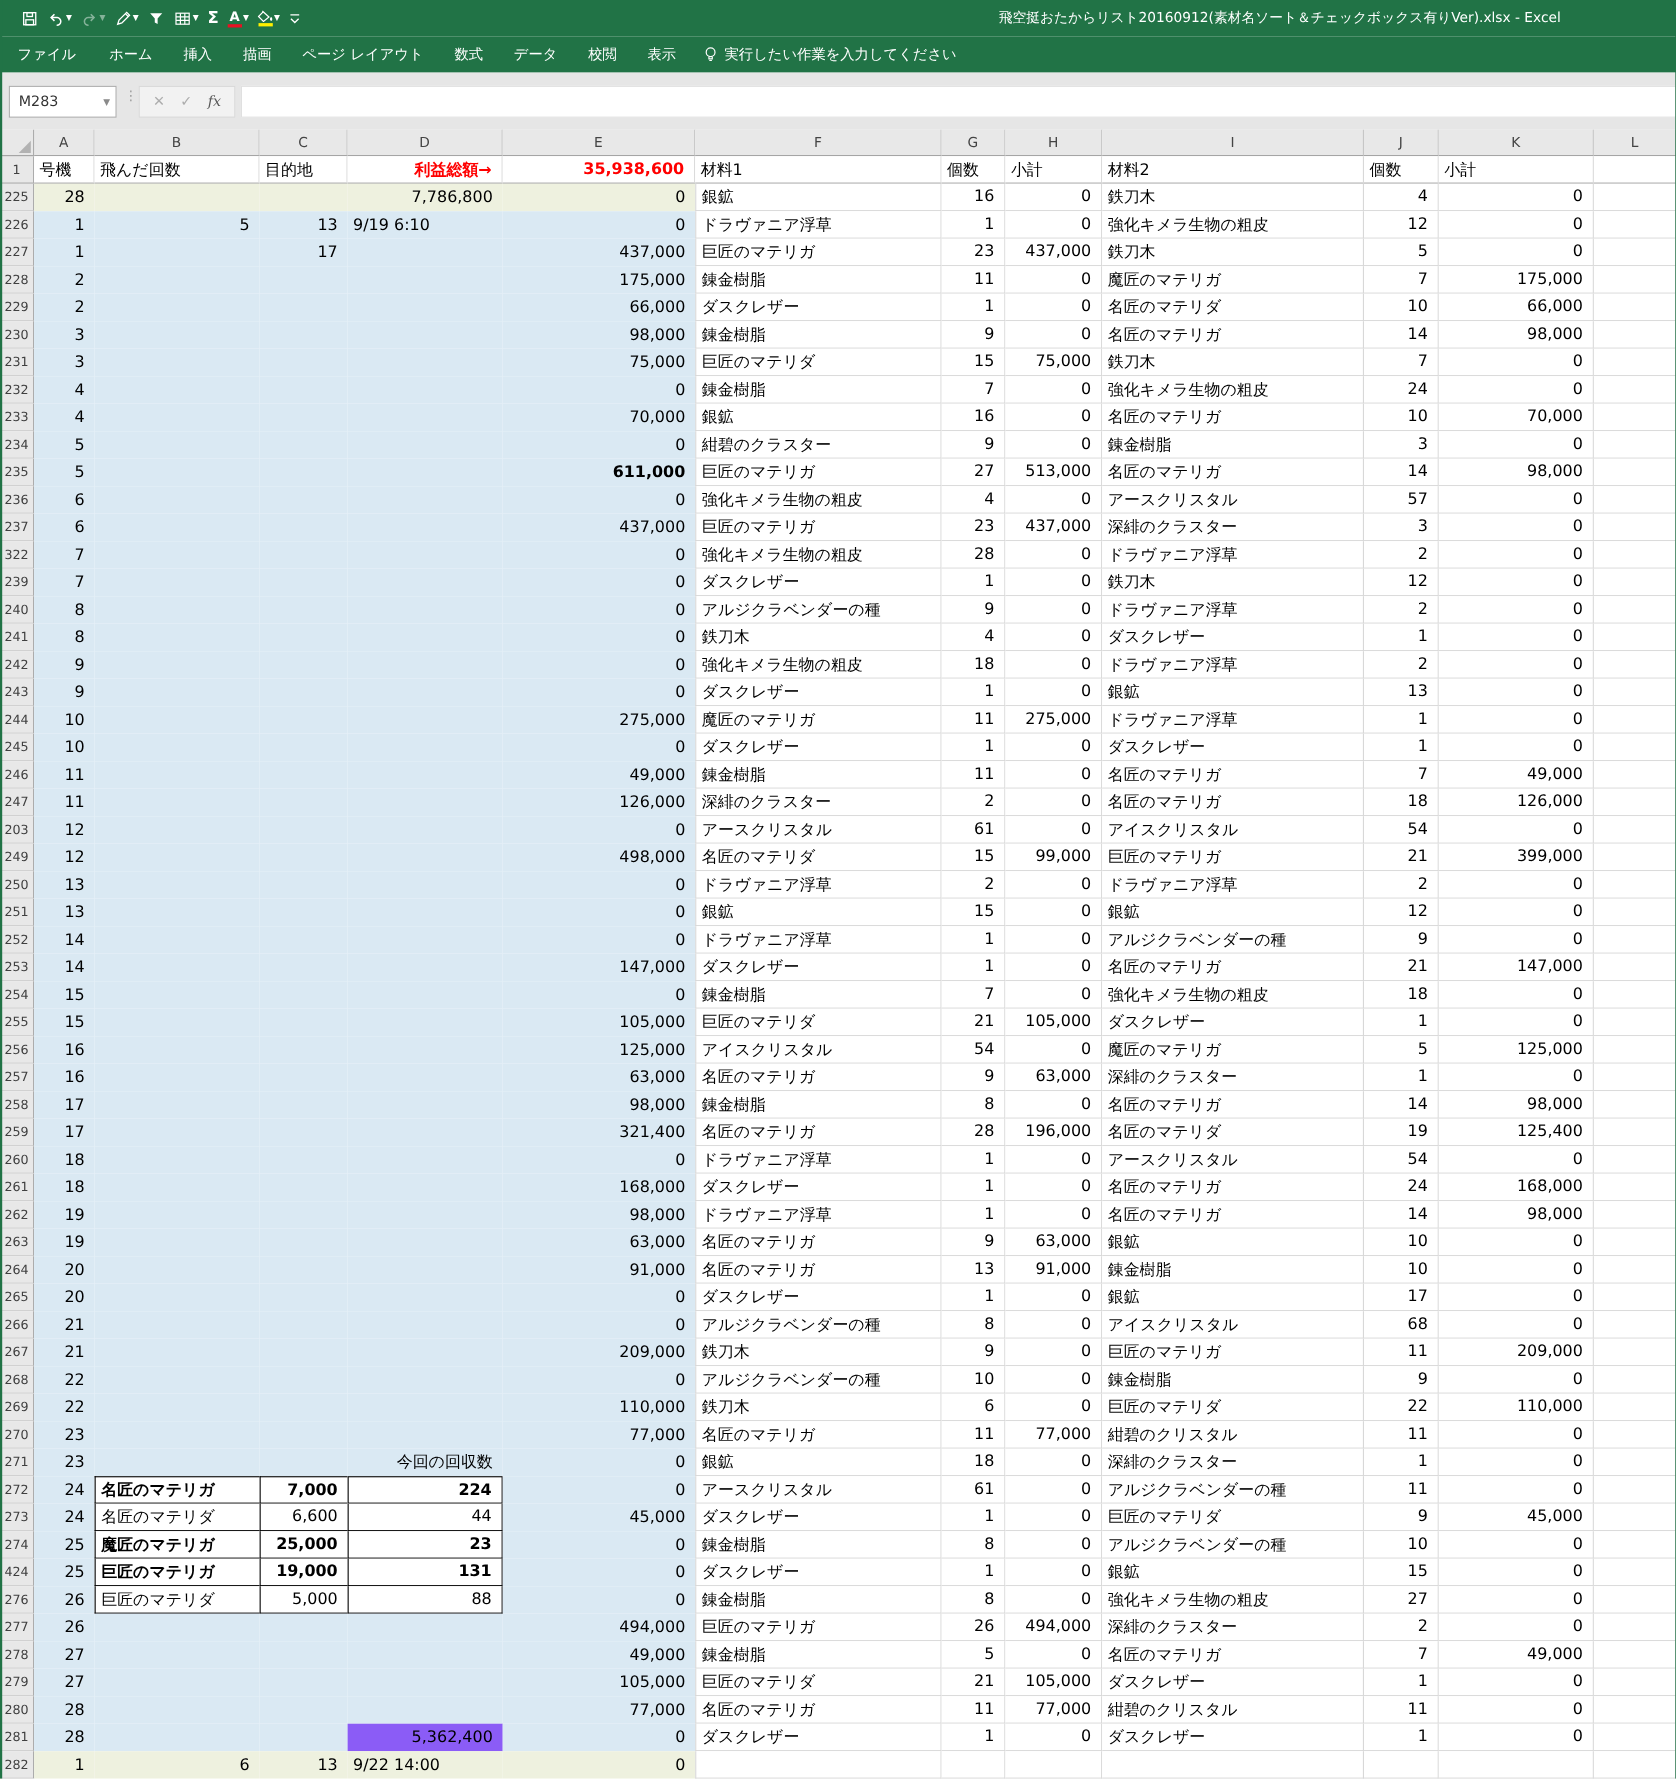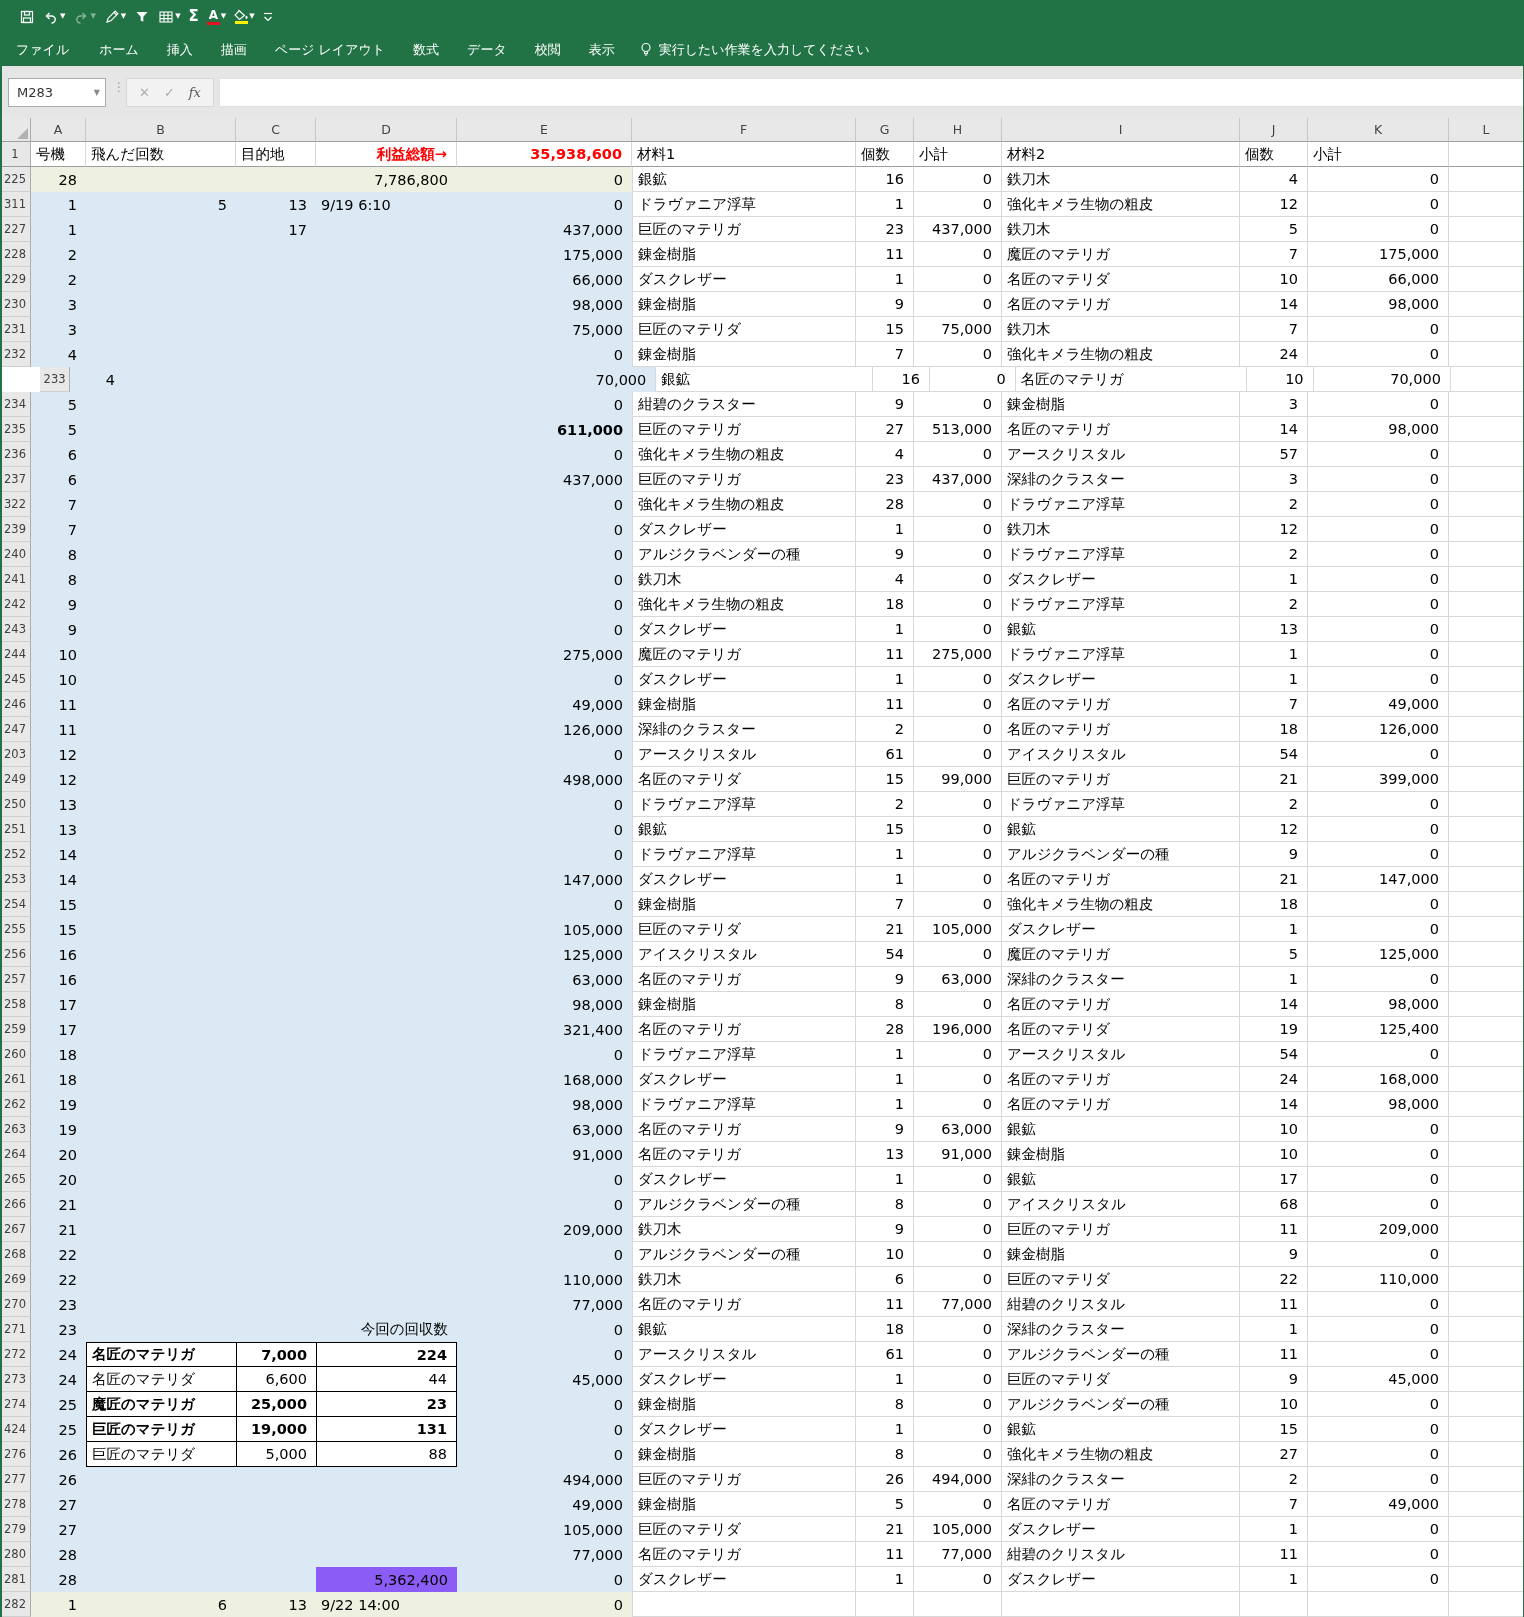--- a/index.html
+++ b/index.html
@@ -153,20 +153,21 @@
     </span>
     <span class="qat-btn">
       <svg width="10" height="12" viewBox="0 0 10 12">
           <g stroke="#fff" stroke-width="1.2" fill="none">
             <path d="M1 2.5 h8"></path>
             <path d="M1.5 6 L5 9.5 L8.5 6"></path>
           </g>
         </svg>
     </span>
   </div>
+  <div class="title-text">飛空挺おたからリスト20160912(素材名ソート＆チェックボックス有りVer).xlsx - Excel</div>
 </div>
 
 <div class="tabsbar">
   <div class="rtab file">ファイル</div>
   <div class="rtab">ホーム</div>
   <div class="rtab">挿入</div>
   <div class="rtab">描画</div>
   <div class="rtab">ページ レイアウト</div>
   <div class="rtab">数式</div>
   <div class="rtab">データ</div>
@@ -241,21 +242,21 @@
         <div class="cell ar" style="background: rgb(238, 241, 223); width: 175px;">0</div>
         <div class="cell al gridded lbord" style="width: 224px;">銀鉱</div>
         <div class="cell ar gridded" style="width: 58px;">16</div>
         <div class="cell ar gridded" style="width: 88px;">0</div>
         <div class="cell al gridded" style="width: 238px;">鉄刀木</div>
         <div class="cell ar gridded" style="width: 68px;">4</div>
         <div class="cell ar gridded" style="width: 141px;">0</div>
         <div class="cell al gridded" style="width: 75px;"></div>
       </div>
       <div class="row">
-        <div class="rh" style="width: 31px;">311</div>
+        <div class="rh" style="width: 31px;">226</div>
         <div class="cell ar" style="background: rgb(218, 233, 243); width: 55px;">1</div>
         <div class="cell ar" style="background: rgb(218, 233, 243); width: 150px;">5</div>
         <div class="cell ar" style="background: rgb(218, 233, 243); width: 80px;">13</div>
         <div class="cell al" style="background: rgb(218, 233, 243); width: 141px;">9/19 6:10</div>
         <div class="cell ar" style="background: rgb(218, 233, 243); width: 175px;">0</div>
         <div class="cell al gridded lbord" style="width: 224px;">ドラヴァニア浮草</div>
         <div class="cell ar gridded" style="width: 58px;">1</div>
         <div class="cell ar gridded" style="width: 88px;">0</div>
         <div class="cell al gridded" style="width: 238px;">強化キメラ生物の粗皮</div>
         <div class="cell ar gridded" style="width: 68px;">12</div>
@@ -346,21 +347,21 @@
         <div class="cell ar" style="background: rgb(218, 233, 243); width: 175px;">0</div>
         <div class="cell al gridded lbord" style="width: 224px;">錬金樹脂</div>
         <div class="cell ar gridded" style="width: 58px;">7</div>
         <div class="cell ar gridded" style="width: 88px;">0</div>
         <div class="cell al gridded" style="width: 238px;">強化キメラ生物の粗皮</div>
         <div class="cell ar gridded" style="width: 68px;">24</div>
         <div class="cell ar gridded" style="width: 141px;">0</div>
         <div class="cell al gridded" style="width: 75px;"></div>
       </div>
       <div class="row">
-        <div class="rh" style="width: 31px; margin-left: 40px;">233</div>
+        <div class="rh" style="width: 31px;">233</div>
         <div class="cell ar" style="background: rgb(218, 233, 243); width: 55px;">4</div>
         <div class="cell al" style="background: rgb(218, 233, 243); width: 150px;"></div>
         <div class="cell al" style="background: rgb(218, 233, 243); width: 80px;"></div>
         <div class="cell ar" style="background: rgb(218, 233, 243); width: 141px;"></div>
         <div class="cell ar" style="background: rgb(218, 233, 243); width: 175px;">70,000</div>
         <div class="cell al gridded lbord" style="width: 224px;">銀鉱</div>
         <div class="cell ar gridded" style="width: 58px;">16</div>
         <div class="cell ar gridded" style="width: 88px;">0</div>
         <div class="cell al gridded" style="width: 238px;">名匠のマテリガ</div>
         <div class="cell ar gridded" style="width: 68px;">10</div>

